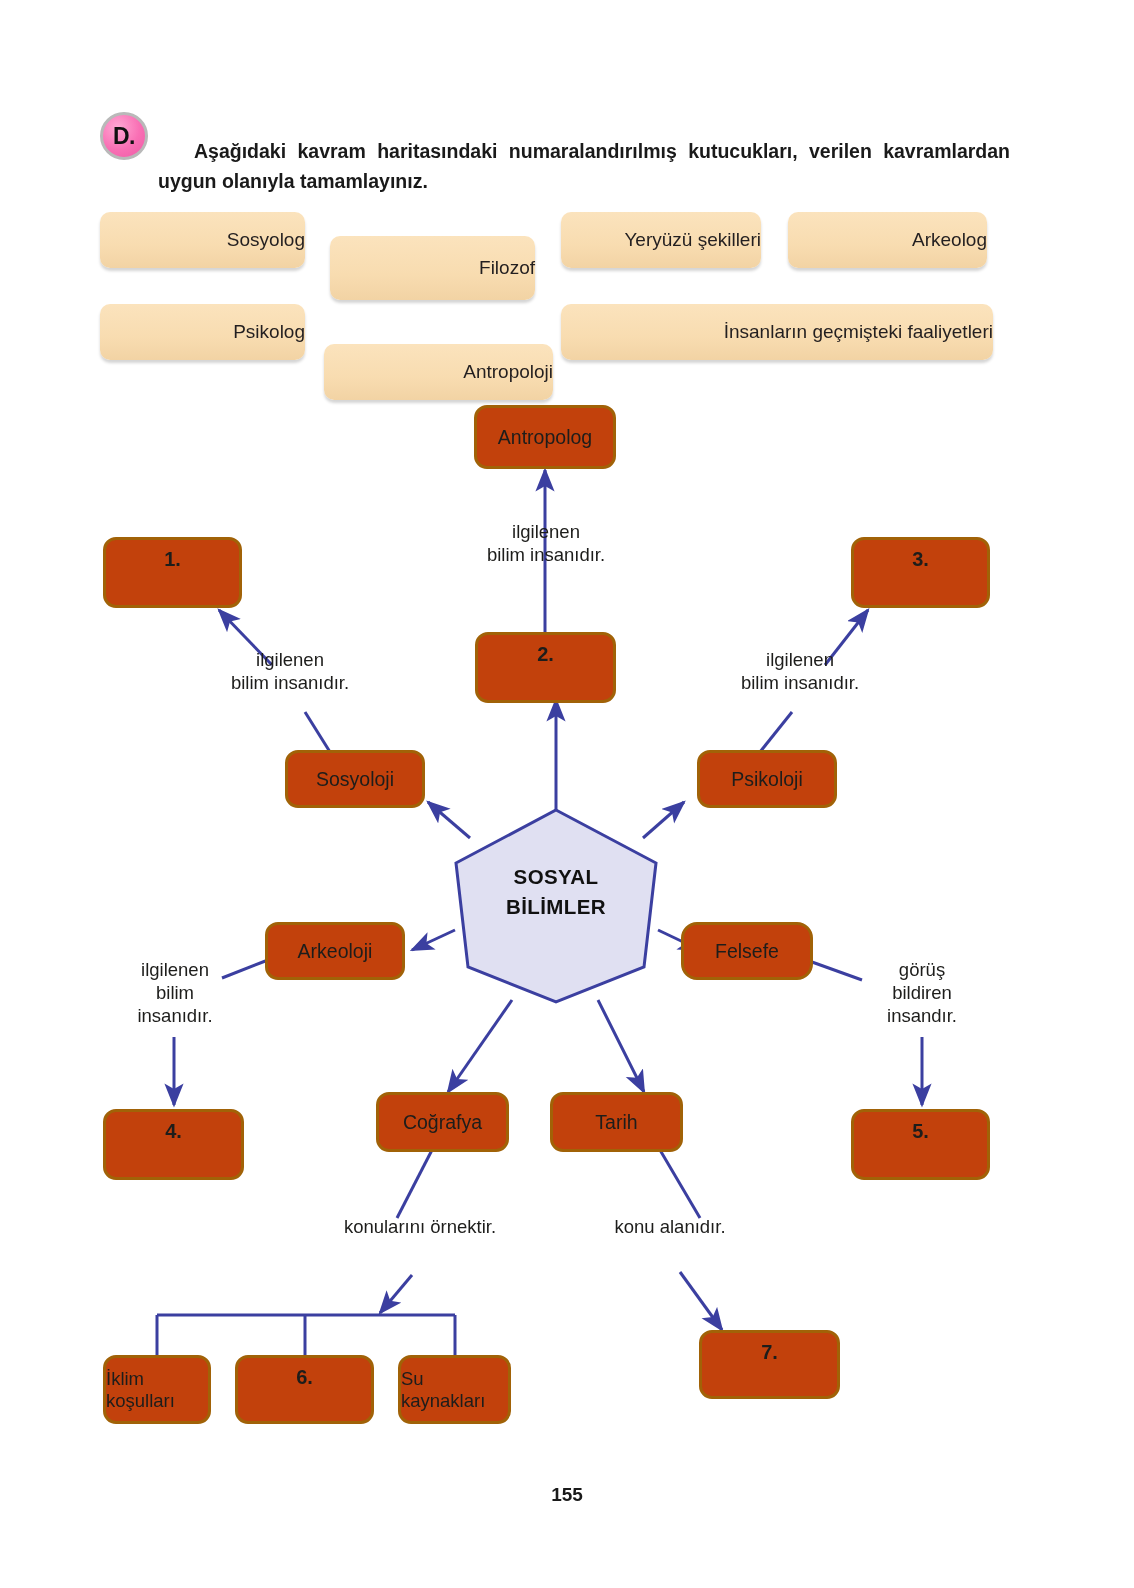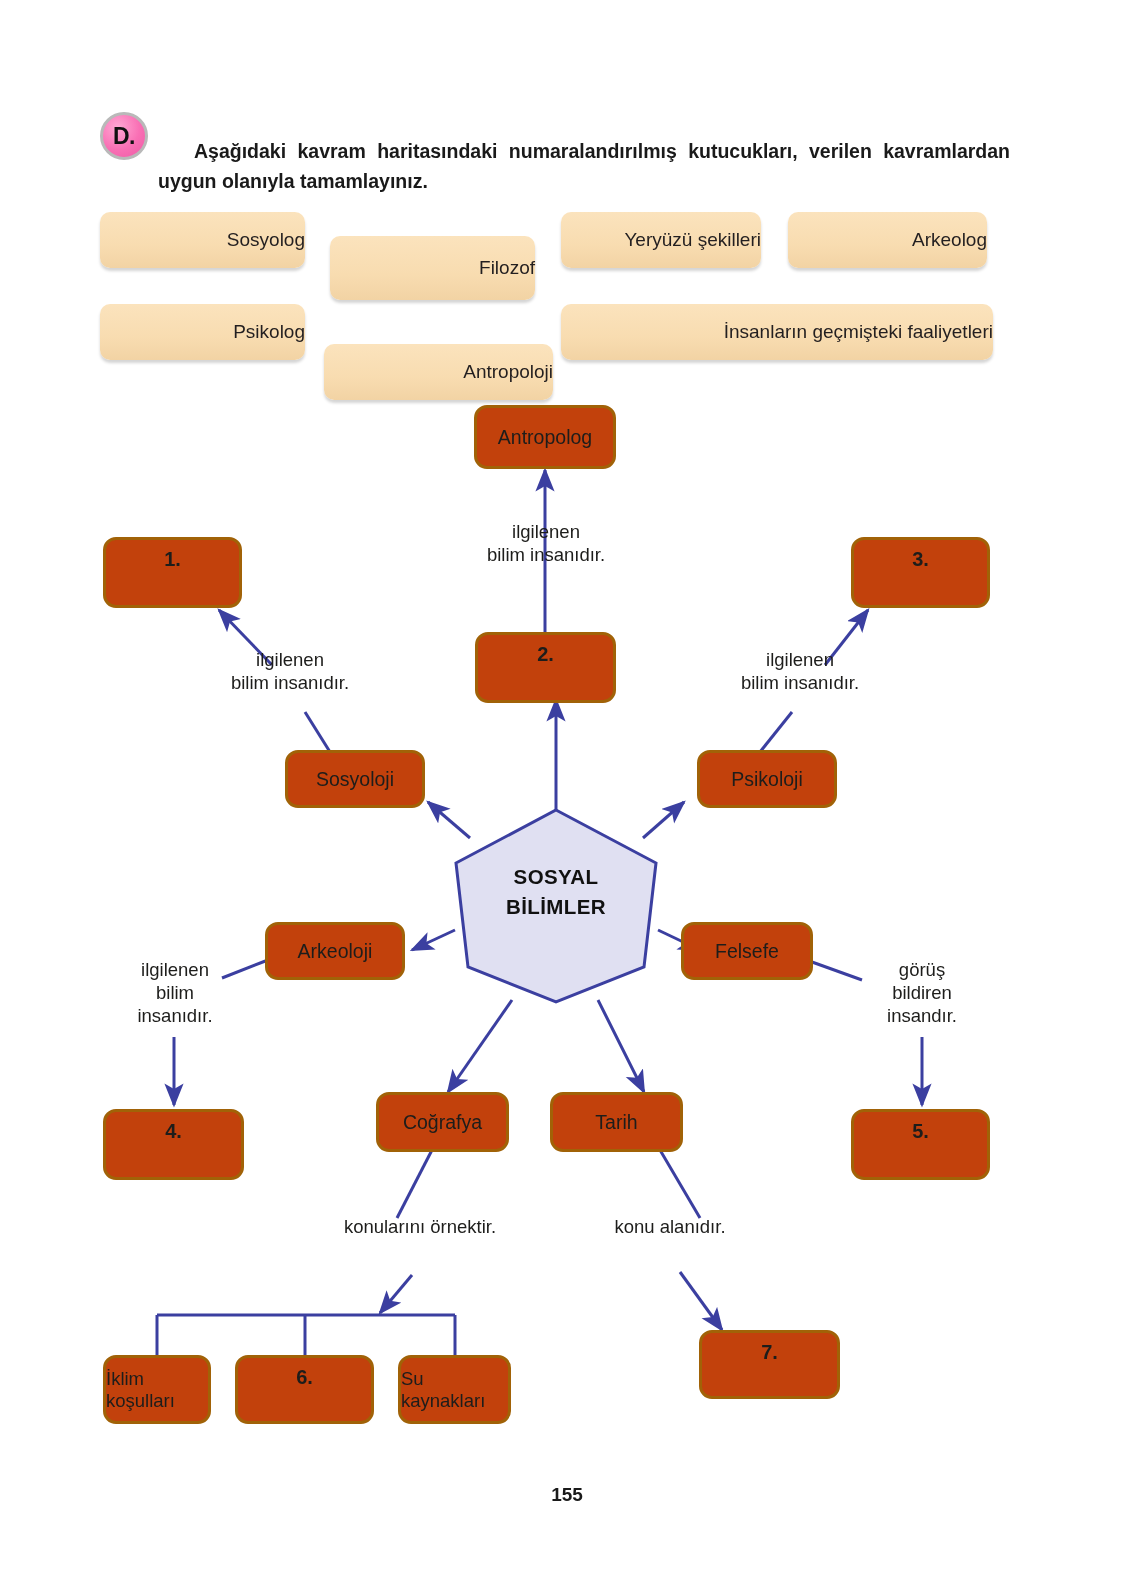--- a/index.html
+++ b/index.html
@@ -248,21 +248,21 @@
 
 <div class="node" style="left:285px; top:750px; width:140px; height:58px;">
     <span>Sosyoloji</span>
   </div>
 <div class="node" style="left:697px; top:750px; width:140px; height:58px;">
     <span>Psikoloji</span>
   </div>
 <div class="node" style="left:265px; top:922px; width:140px; height:58px;">
     <span>Arkeoloji</span>
   </div>
-<div class="node" style="left:681px; top:922px; width:132px; height:58px;">
+<div class="node" style="left:681px; top:922px; width:132px; height:58px;border-radius:16px;">
     <span>Felsefe</span>
   </div>
 <div class="node" style="left:376px; top:1092px; width:133px; height:60px;">
     <span>Coğrafya</span>
   </div>
 <div class="node" style="left:550px; top:1092px; width:133px; height:60px;">
     <span>Tarih</span>
   </div>
 
 <div class="node small" style="left:103px; top:1355px; width:108px; height:69px;">

